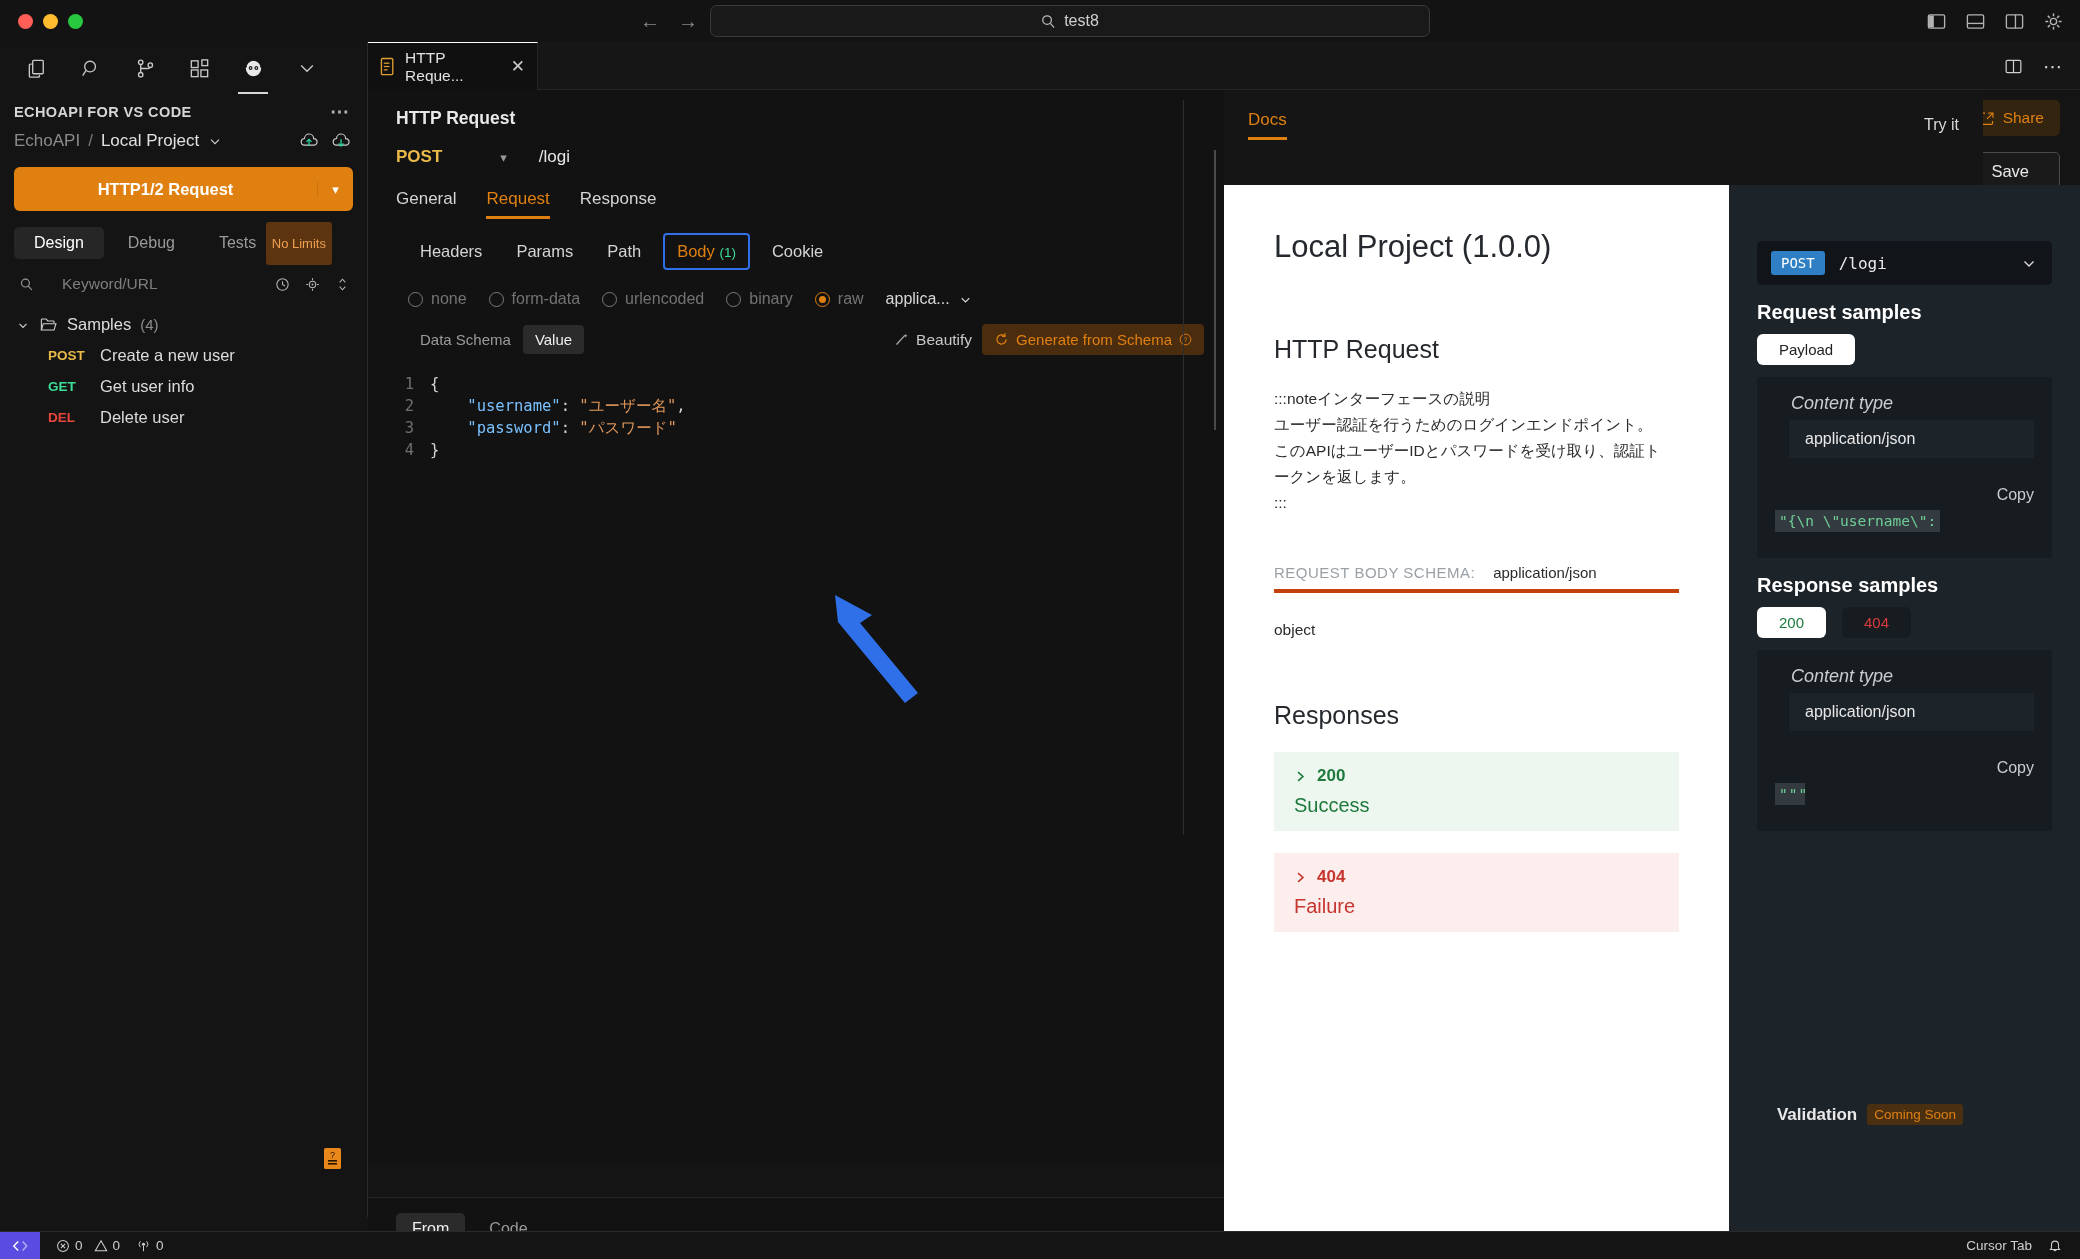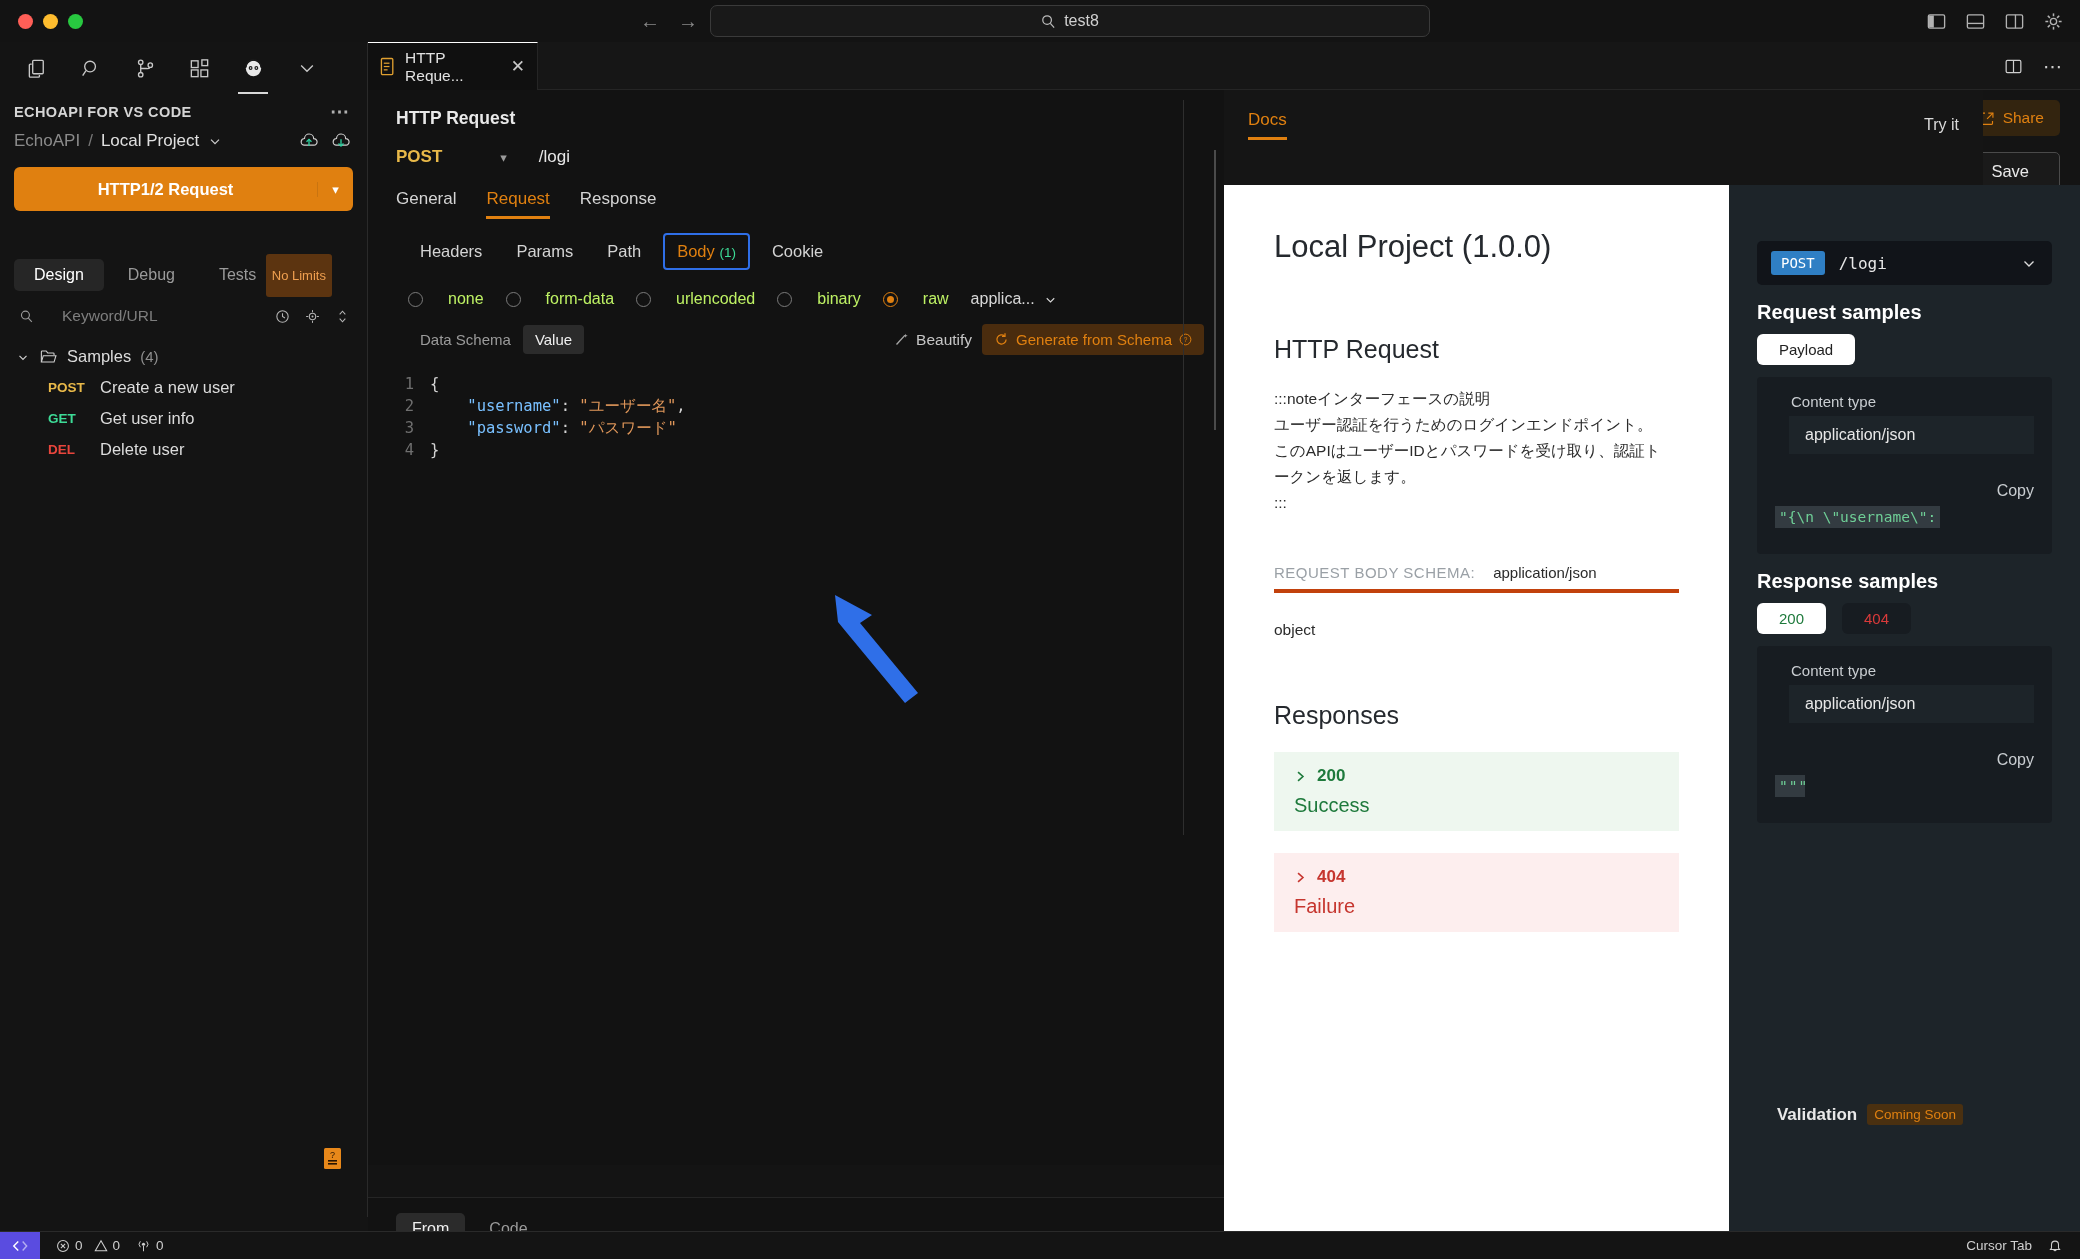--- a/index.html
+++ b/index.html
@@ -62,21 +62,21 @@
   .big-btn {
     margin: 6px 14px 0 14px; height: 44px; background: #e08010; border-radius: 6px;
     display: flex; align-items: center; color: #fff; font-weight: bold; font-size: 16.5px;
     position: relative;
   }
   .big-btn .lbl { flex: 1; text-align: center; }
   .big-btn .split { width: 36px; text-align: center; border-left: 1px solid #c97410; font-size: 13px; font-weight: normal; }
 
   .seg-tabs { display: flex; align-items: center; gap: 4px; padding: 16px 14px 6px 14px; }
   .seg {
-    padding: 7px 20px; border-radius: 5px; font-size: 16px; color: #9a9a9a; margin-top: 32px;
+    padding: 7px 20px; border-radius: 5px; font-size: 16px; color: #9a9a9a;
   }
   .seg.active { background: #262626; color: #ffffff; }
   .badge-nolimit {
     background: #5c3410; color: #f0a050; font-size: 13px; padding: 14px 6px;
     border-radius: 3px; margin-left: 5px;
   }
 
   .kw-row { display: flex; align-items: flex-end; padding: 10px 16px 8px 18px; gap: 27px; }
   .kw-row .ph { font-size: 15.5px; color: #7e7e7e; }
   .kw-icons { margin-left: auto; display: flex; gap: 13px; color: #b5b5b5; }
@@ -125,21 +125,21 @@
   .l1 { font-size: 17px; color: #d4d4d4; padding-bottom: 10px; position: relative; }
   .l1.active { color: #e08010; }
   .l1.active::after { content: ""; position: absolute; bottom: 0; left: 0; right: 0; height: 3px; background: #e08010; }
 
   .lvl2 { display: flex; gap: 10px; padding: 14px 28px 0 40px; align-items: center; }
   .l2 { font-size: 16.5px; color: #d4d4d4; padding: 7px 12px; border-radius: 4px; }
   .l2.active { color: #e08010; border: 2px solid #2f6fe8; }
   .l2 .cnt { color: #3ddc97; font-size: 13.5px; }
 
   .radios { display: flex; gap: 22px; align-items: center; padding: 20px 28px 0 40px; }
-  .radio { display: flex; align-items: center; gap: 25px; font-size: 16px; color: #bef264; }
+  .radio { display: flex; align-items: center; gap: 8px; font-size: 16px; color: #737373; }
   .rc { width: 15px; height: 15px; border: 1.5px solid #7a7a7a; border-radius: 50%; display: inline-block; }
   .rc.on { border-color: #e08010; position: relative; }
   .rc.on::after { content: ""; position: absolute; left: 3px; top: 3px; width: 7px; height: 7px; border-radius: 50%; background: #e08010; }
   .ctype { font-size: 16px; color: #d8d8d8; display: flex; gap: 8px; align-items: center; }
 
   .editor-toolbar { display: flex; align-items: center; padding: 16px 20px 0 40px; }
   .dt { font-size: 15px; color: #9b9b9b; padding: 6px 12px; border-radius: 4px; }
   .dt.active { background: #2b2b2b; color: #f0f0f0; }
   .et-right { margin-left: auto; display: flex; align-items: center; gap: 10px; }
   .beautify { font-size: 15.5px; color: #c6c6c6; display: flex; align-items: center; gap: 7px; }
@@ -201,21 +201,21 @@
   .ep-bar { background: #111419; border-radius: 5px; display: flex; align-items: center; gap: 14px; padding: 10px 14px; }
   .ep-meth { background: #2f7fc4; color: #fff; font-size: 14px; padding: 4px 10px; border-radius: 3px; font-family: "DejaVu Sans Mono", monospace; }
   .ep-path { font-family: "DejaVu Sans Mono", monospace; font-size: 16px; color: #e8e8e8; }
   .ep-caret { margin-left: auto; color: #dcdcdc; font-size: 15px; }
   .smp-h { font-size: 20px; font-weight: bold; color: #fff; margin-top: 16px; }
   .pill-row { display: flex; gap: 16px; margin-top: 10px; }
   .pill { background: #ffffff; color: #222; font-size: 15px; padding: 7px 22px; border-radius: 6px; }
   .pill.dark { background: #171c21; color: #d93a3a; }
   .pill .g { color: #1e7a3c; }
   .smp-card { background: #171c21; border-radius: 4px; margin-top: 12px; padding: 16px 18px 22px 18px; }
-  .ct-lbl { font-size: 15px; color: #c9cdd1; margin-left: 16px; }
+  .ct-lbl { font-size: 18px; color: #c9cdd1; margin-left: 16px; font-style: italic; }
   .ct-box { background: #1d2429; font-size: 16px; color: #e8e8e8; padding: 10px 16px; margin: 6px 0 0 14px; }
   .copy { text-align: right; font-size: 16px; color: #c9cdd1; margin-top: 28px; }
   .codechip {
     background: #333b41; font-family: "DejaVu Sans Mono", monospace; font-size: 14.5px;
     color: #6fcf97; padding: 3px 4px; margin-top: 6px; display: inline-block; white-space: nowrap; overflow: hidden;
   }
   .codechip-sm { width: 30px; letter-spacing: 1px; }
 
   .validation { position: absolute; right: 20px; bottom: 72px; display: flex; align-items: center; gap: 10px; }
   .val-lbl { font-size: 17px; color: #e8e8e8; font-weight: bold; }

